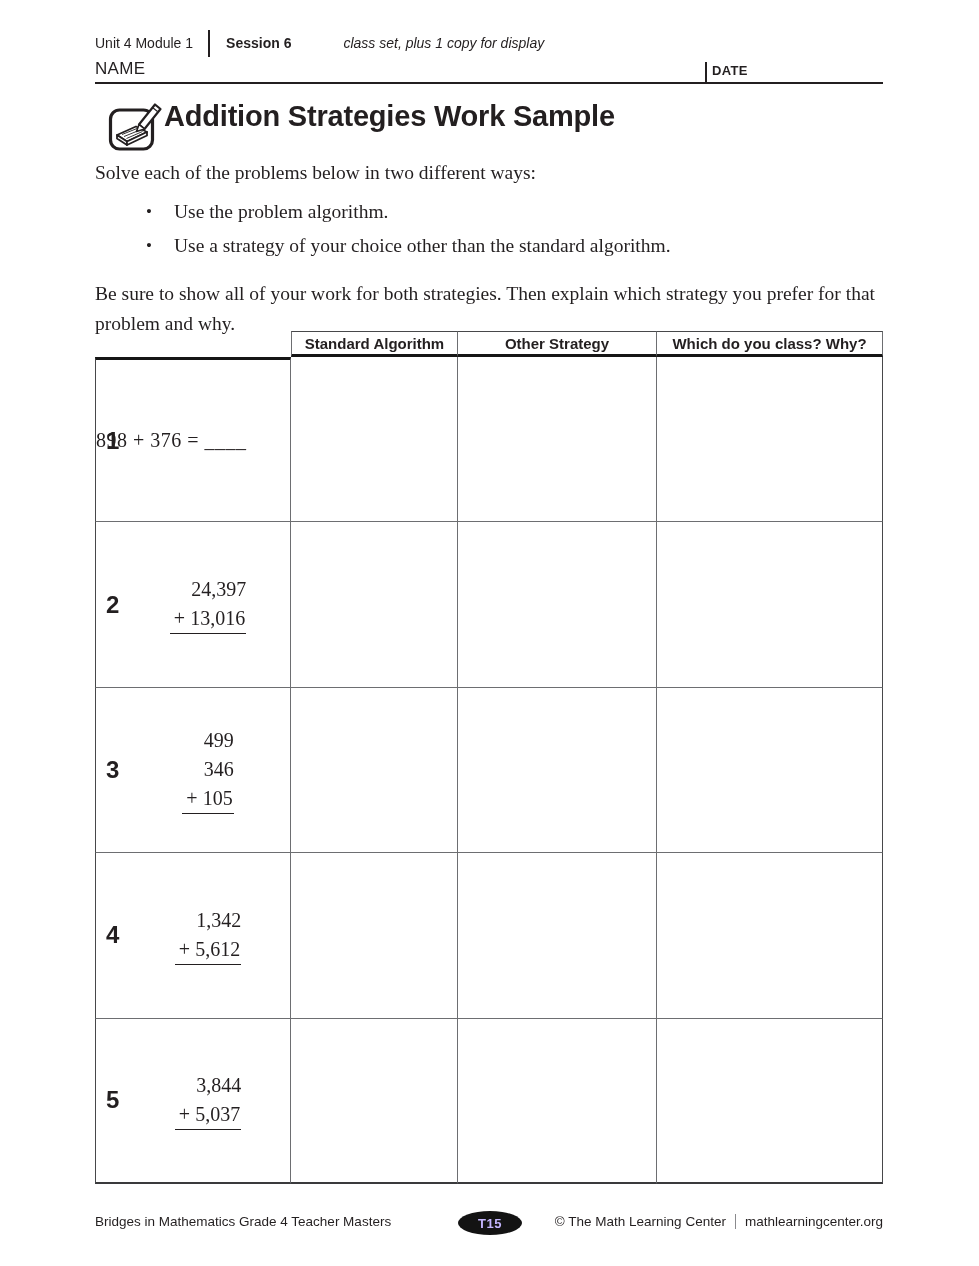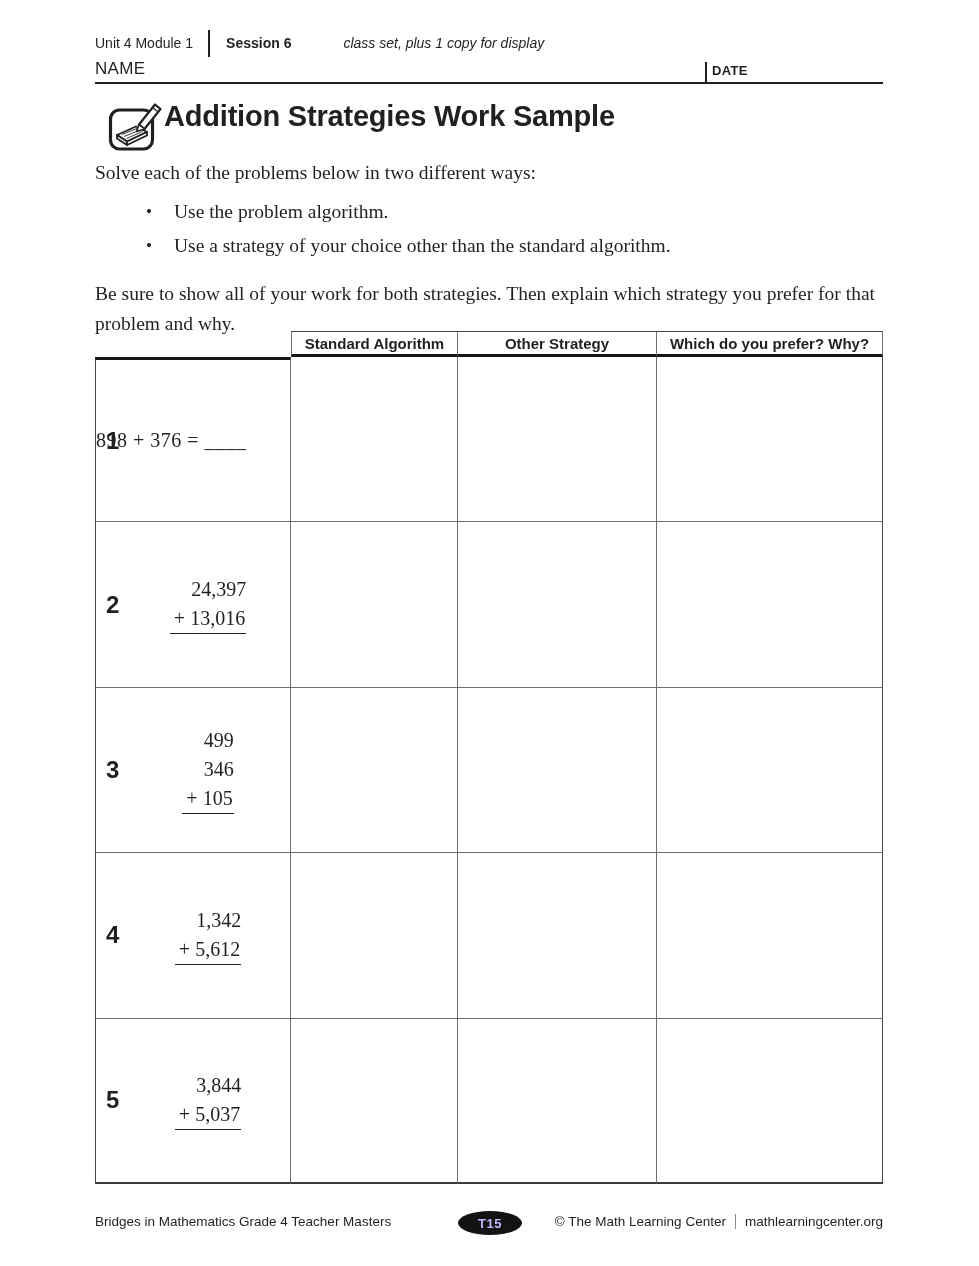--- a/index.html
+++ b/index.html
@@ -167,21 +167,21 @@
     <li class="bullet-item">Use a strategy of your choice other than the standard algorithm.</li>
   </ul>
   <div class="outro">Be sure to show all of your work for both strategies. Then explain which strategy you prefer for that problem and why.</div>
 </div>
 
 <div class="ws-table">
 
   <div class="spacer"></div>
   <div class="th first">Standard Algorithm</div>
   <div class="th">Other Strategy</div>
-  <div class="th">Which do you prefer? Why?</div>
+  <div class="th">Which do you class? Why?</div>
 
   <div class="td col1 toprow problem-cell">
     <span class="problem-number">1</span>
     <span class="inline-expression">898 + 376 = ____</span>
   </div>
   <div class="td"></div>
   <div class="td"></div>
   <div class="td col4"></div>
 
   <div class="td col1 problem-cell">

